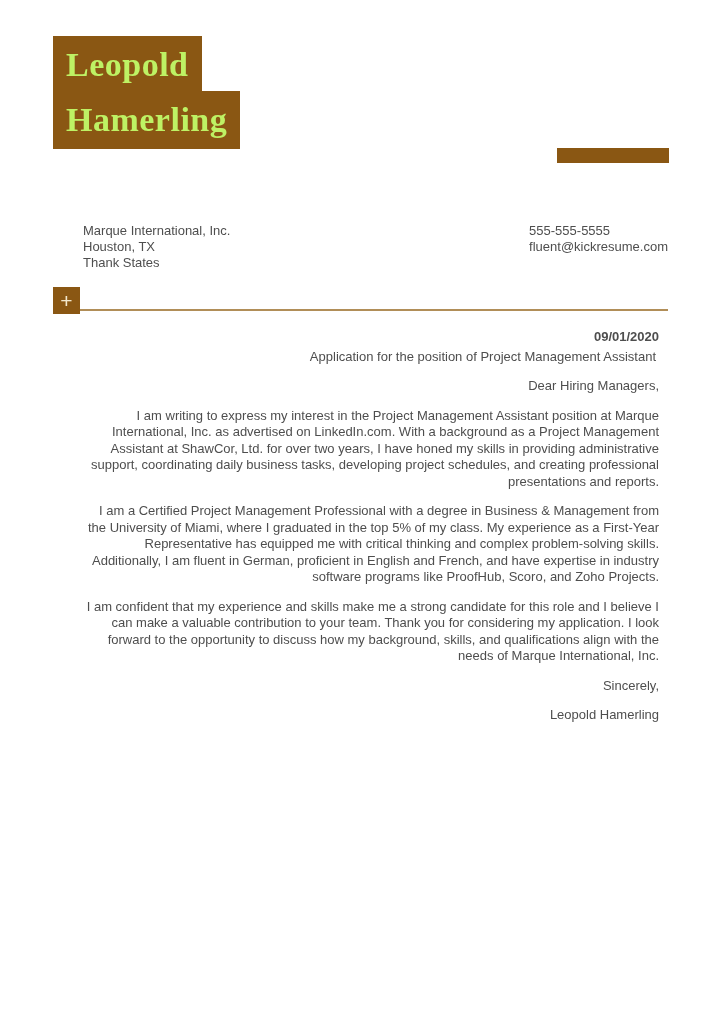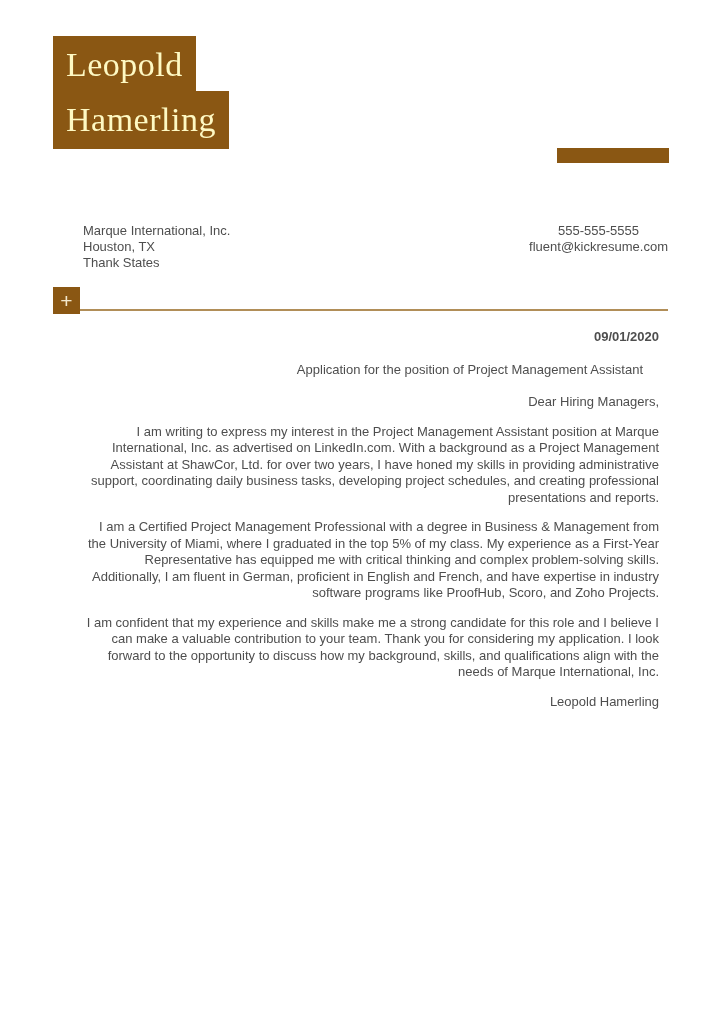--- a/index.html
+++ b/index.html
@@ -13,23 +13,23 @@
     color: #4e4e4e;
     overflow: hidden;
   }
 
   
   .name-box {
     position: absolute;
     left: 53px;
     display: inline-block;
     background: #8a5713;
-    color: #fef9c3;
+    color: #bef264;
     font-family: "Liberation Serif", "DejaVu Serif", serif;
-    font-weight: normal;
+    font-weight: bold;
     font-size: 34px;
     line-height: 34px;
     padding: 12px 13px;
     letter-spacing: 0.5px;
     white-space: nowrap;
   }
   .name-box.first { top: 36px; }
   .name-box.last  { top: 91px; }
 
   .accent-bar {
@@ -46,21 +46,21 @@
     position: absolute;
     left: 83px;
     right: 56px;
     top: 223px;
     display: flex;
     justify-content: space-between;
     font-size: 13px;
     line-height: 16px;
     color: #4e4e4e;
   }
-  .contact-right { text-align: center; margin-left: 16px; }
+  .contact-right { text-align: left; margin-left: 16px; }
 
   
   .divider-line {
     position: absolute;
     left: 53px;
     top: 309px;
     width: 615px;
     height: 2px;
     background: #b18e58;
   }
@@ -86,21 +86,21 @@
     left: 83px;
     top: 329px;
     width: 576px;
     font-size: 13px;
     line-height: 16.5px;
     color: #4e4e4e;
     text-align: right;
   }
   .letter .date { font-weight: bold; }
   .letter p { margin: 13px 0; }
-  .letter .subject { margin: 16px; }
+  .letter .subject { margin: 3px; }
 </style>
 </head>
 <body>
 
 <div class="page">
 
   <div class="name-box first">Leopold</div>
   <div class="name-box last">Hamerling</div>
 
   <div class="accent-bar"></div>
@@ -122,16 +122,17 @@
     <span>+</span>
   </div>
 
   <div class="letter">
     <div class="date">09/01/2020</div>
     <div class="subject">Application for the position of Project Management Assistant</div>
     <p>Dear Hiring Managers,</p>
     <p>I am writing to express my interest in the Project Management Assistant position at Marque International, Inc. as advertised on LinkedIn.com. With a background as a Project Management Assistant at ShawCor, Ltd. for over two years, I have honed my skills in providing administrative support, coordinating daily business tasks, developing project schedules, and creating professional presentations and reports.</p>
     <p>I am a Certified Project Management Professional with a degree in Business &amp; Management from the University of Miami, where I graduated in the top 5% of my class. My experience as a First-Year Representative has equipped me with critical thinking and complex problem-solving skills. Additionally, I am fluent in German, proficient in English and French, and have expertise in industry software programs like ProofHub, Scoro, and Zoho Projects.</p>
     <p>I am confident that my experience and skills make me a strong candidate for this role and I believe I can make a valuable contribution to your team. Thank you for considering my application. I look forward to the opportunity to discuss how my background, skills, and qualifications align with the needs of Marque International, Inc.</p>
+    <p>Sincerely,</p>
     <p>Leopold Hamerling</p>
   </div>
 
 </div>
 
 </body></html>

